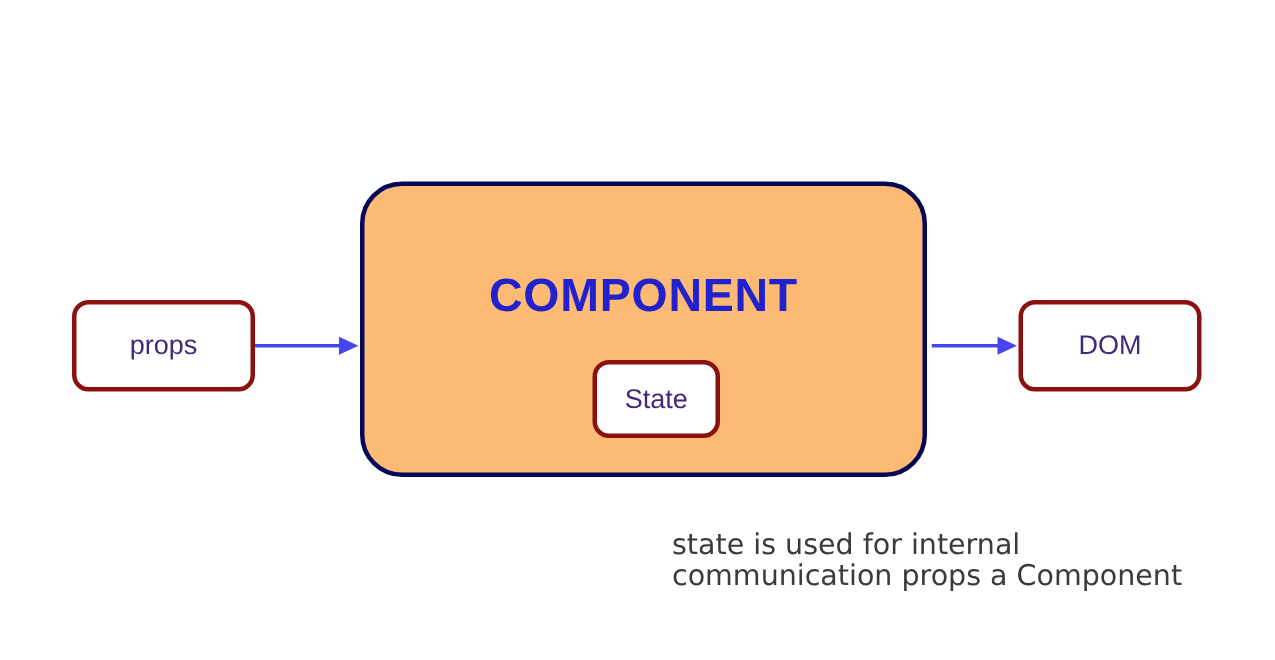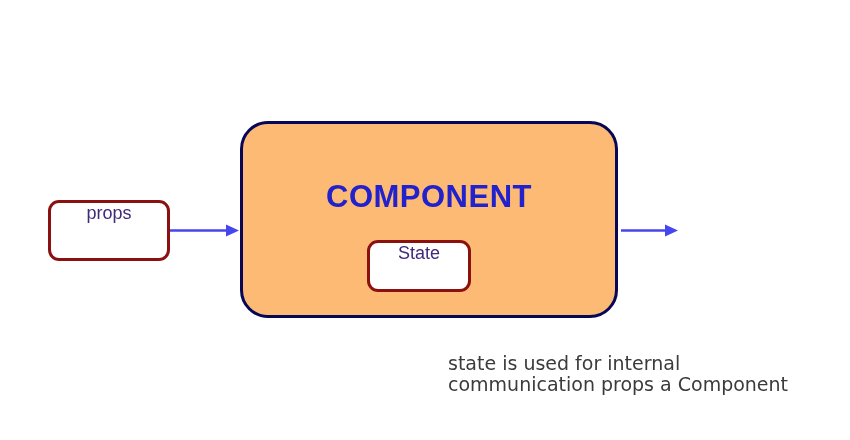--- a/index.html
+++ b/index.html
@@ -15,21 +15,21 @@
     overflow: hidden;
     font-family: "Liberation Sans", sans-serif;
   }
   .red-box {
     position: absolute;
     box-sizing: border-box;
     border: 3px solid #8b1010;
     border-radius: 11px;
     background: #ffffff;
     display: flex;
-    align-items: flex-start;
+    align-items: center;
     justify-content: center;
     font-size: 18px;
     color: #402a7a;
   }
   .props-box {
     left: 48px;
     top: 200px;
     width: 122px;
     height: 61px;
   }
@@ -55,23 +55,23 @@
     left: 0;
     top: 55px;
     width: 100%;
     text-align: center;
     font-size: 31px;
     font-weight: bold;
     letter-spacing: 0.5px;
     color: #2222cc;
   }
   .state-box {
-    left: 124px;
+    left: 152px;
     top: 116px;
-    width: 104px;
+    width: 85px;
     height: 52px;
   }
   .arrow {
     position: absolute;
     top: 220px;
   }
   .arrow-1 { left: 170px; }
   .arrow-2 { left: 621px; }
   .caption {
     position: absolute;
@@ -102,19 +102,22 @@
     <div class="red-box state-box">
       <span>State</span>
     </div>
   </div>
 
   <svg class="arrow arrow-2" width="57" height="21" viewBox="0 0 57 21">
     <line x1="0" y1="10.5" x2="45" y2="10.5" stroke="#4646ee" stroke-width="2.4"></line>
     <polygon points="44,4.5 57,10.5 44,16.5" fill="#4646ee"></polygon>
   </svg>
 
+  <div class="red-box dom-box">
+    <span>DOM</span>
+  </div>
 
   <div class="caption">
     <div>state is used for internal</div>
     <div>communication props a Component</div>
   </div>
 
 </div>
 
 </body></html>

